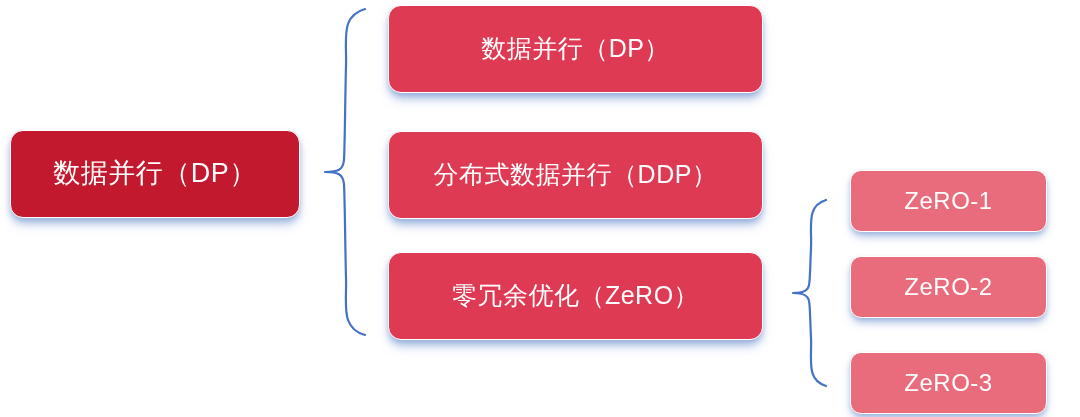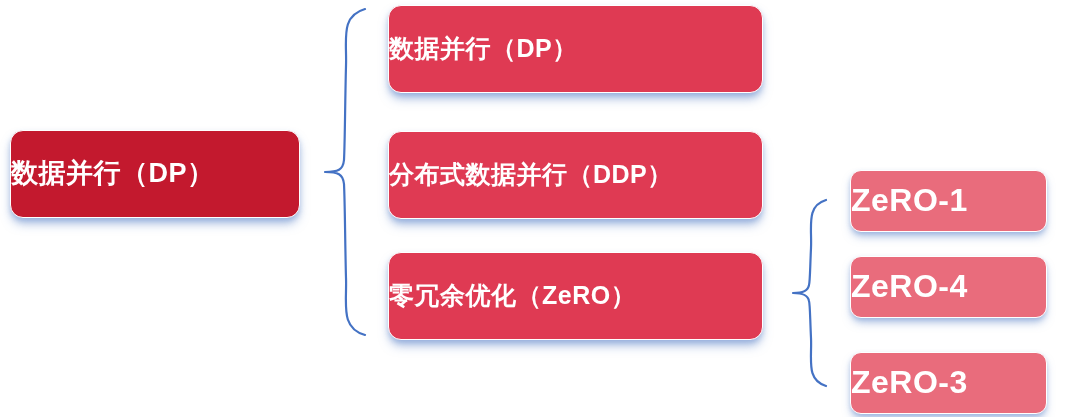--- a/index.html
+++ b/index.html
@@ -20,24 +20,25 @@
     left: 0; top: 0;
     width: 1080px;
     height: 417px;
   }
 
   .node {
     position: absolute;
     box-sizing: border-box;
     display: flex;
     align-items: center;
+    justify-content: center;
     border-radius: 13px;
     border: 1.5px solid #ffffff;
     color: #ffffff;
-    font-weight: bold;
+    font-weight: normal;
     letter-spacing: 0.5px;
     text-align: center;
     line-height: 1.1;
     white-space: nowrap;
     
     box-shadow: 0 7px 11px -2px rgba(91, 130, 200, 0.55),
                 0 3px 5px rgba(120, 155, 210, 0.35);
   }
 
   
@@ -61,21 +62,21 @@
   .node.l2.i0 { top: 5px; }
   .node.l2.i1 { top: 131px; }
   .node.l2.i2 { top: 252px; }
 
   
   .node.l3 {
     left: 850px;
     width: 197px;
     height: 62px;
     background: #E96C7C;
-    font-size: 32px;
+    font-size: 24px;
     border-radius: 11px;
     box-shadow: 0 6px 10px -2px rgba(91, 130, 200, 0.52),
                 0 2px 4px rgba(120, 155, 210, 0.32);
   }
   .node.l3.i0 { top: 170px; }
   .node.l3.i1 { top: 256px; }
   .node.l3.i2 { top: 352px; }
 
   
   #braces {
@@ -128,19 +129,19 @@
     <span>分布式数据并行（DDP）</span>
   </div>
   <div class="node l2 i2">
     <span>零冗余优化（ZeRO）</span>
   </div>
 
   <div class="node l3 i0">
     <span>ZeRO-1</span>
   </div>
   <div class="node l3 i1">
-    <span>ZeRO-4</span>
+    <span>ZeRO-2</span>
   </div>
   <div class="node l3 i2">
     <span>ZeRO-3</span>
   </div>
 
 </div>
 
 </body></html>

